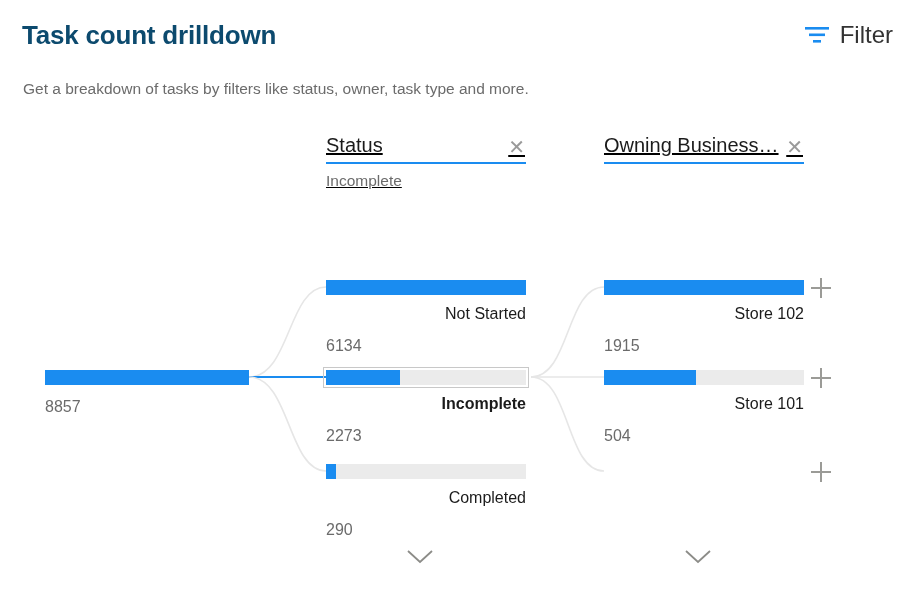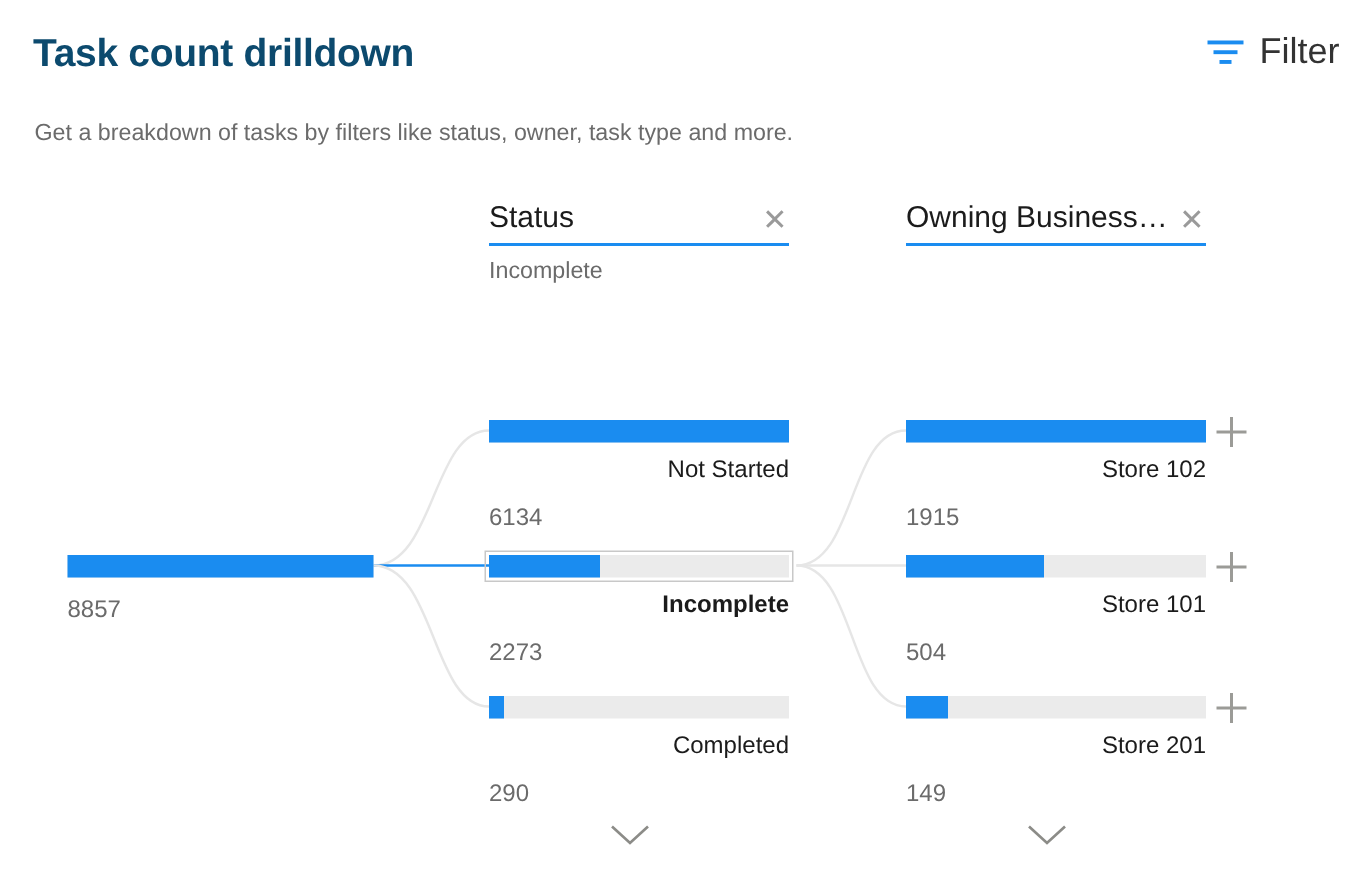--- a/index.html
+++ b/index.html
@@ -25,21 +25,21 @@
   }
   .filter-btn {
     position: absolute; right: 14px; top: 10px;
     display: flex; align-items: center; gap: 10px;
     cursor: pointer; user-select: none; margin-top: 11px;
   }
   .filter-icon { width: 26px; height: 22px; display: block; }
   .filter-label { font-size: 24px; color: #333333; font-weight: 400; }
 
   
-  .col-head { position: absolute; }
+  .col-head { position: absolute; text-decoration: underline; }
   .col-head .ch-row {
     display: flex; align-items: flex-end; justify-content: space-between;
     width: 100%;
   }
   .col-head .ch-title {
     font-size: 20px; color: #1b1b1b; font-weight: 400;
     white-space: nowrap; overflow: hidden; line-height: 24px;
   }
   .col-head .ch-close {
     font-size: 20px; color: #9a9a9a; line-height: 20px;
@@ -183,28 +183,20 @@
   <div class="node" style="left:604px; top:370px; width:200px;">
     <div class="bar-wrap">
       <div class="bar-track"></div>
       <div class="bar-fill" style="width:46%"></div>
     </div>
     <div class="node-label">Store 101</div>
     <div class="node-value">504</div>
   </div>
   <div class="plus-icon" style="left:811px; top:368px;"></div>
 
-  <div class="node" style="left:604px; top:464px; width:200px;">
-    <div class="bar-wrap">
-      <div class="bar-track"></div>
-      <div class="bar-fill" style="width:14%"></div>
-    </div>
-    <div class="node-label">Store 201</div>
-    <div class="node-value">149</div>
-  </div>
   <div class="plus-icon" style="left:811px; top:462px;"></div>
 
   <div class="chevron" style="left:405px; top:547px;">
     <svg width="30" height="20" viewBox="0 0 30 20" xmlns="http://www.w3.org/2000/svg">
       <path d="M3 4 L15 15 L27 4" fill="none" stroke="#8c8c88" stroke-width="1.8"></path>
     </svg>
   </div>
   <div class="chevron" style="left:683px; top:547px;">
     <svg width="30" height="20" viewBox="0 0 30 20" xmlns="http://www.w3.org/2000/svg">
       <path d="M3 4 L15 15 L27 4" fill="none" stroke="#8c8c88" stroke-width="1.8"></path>

